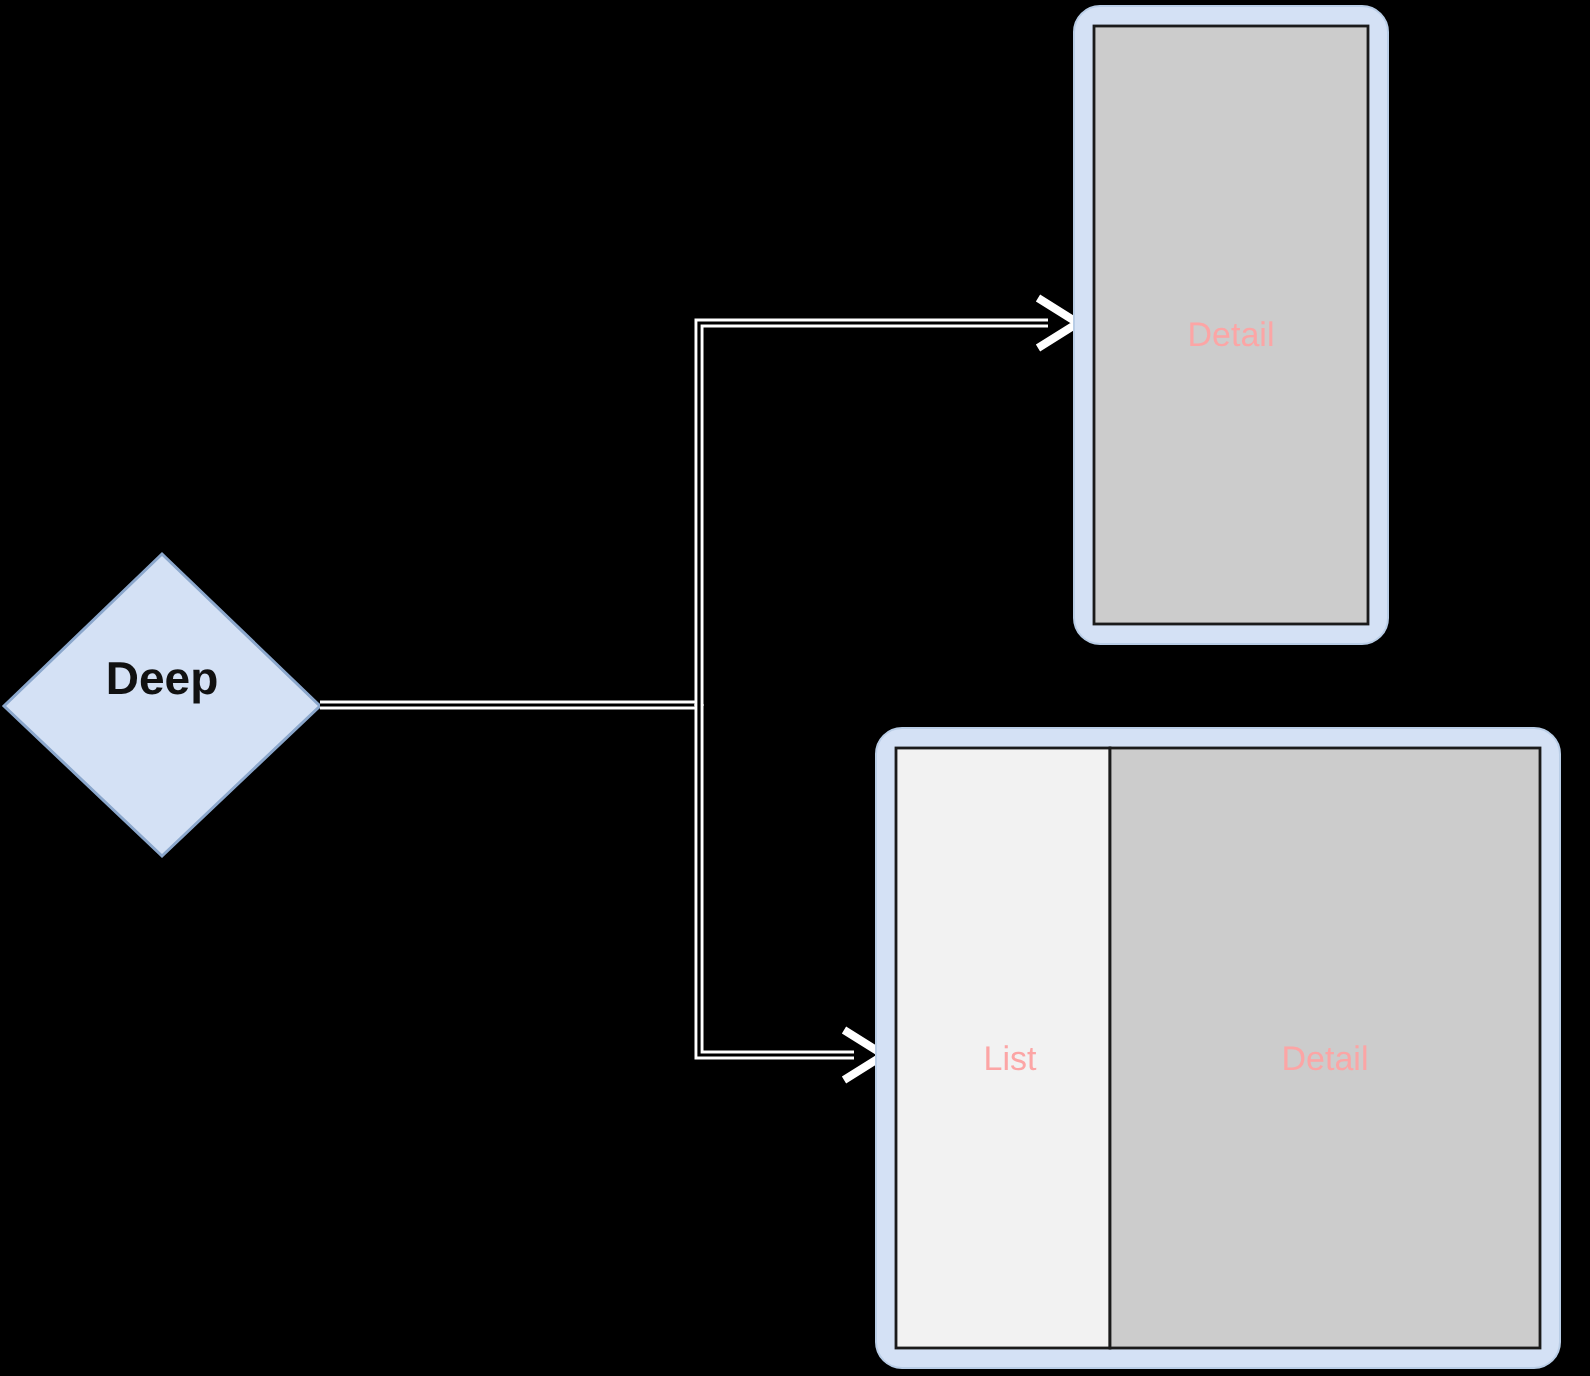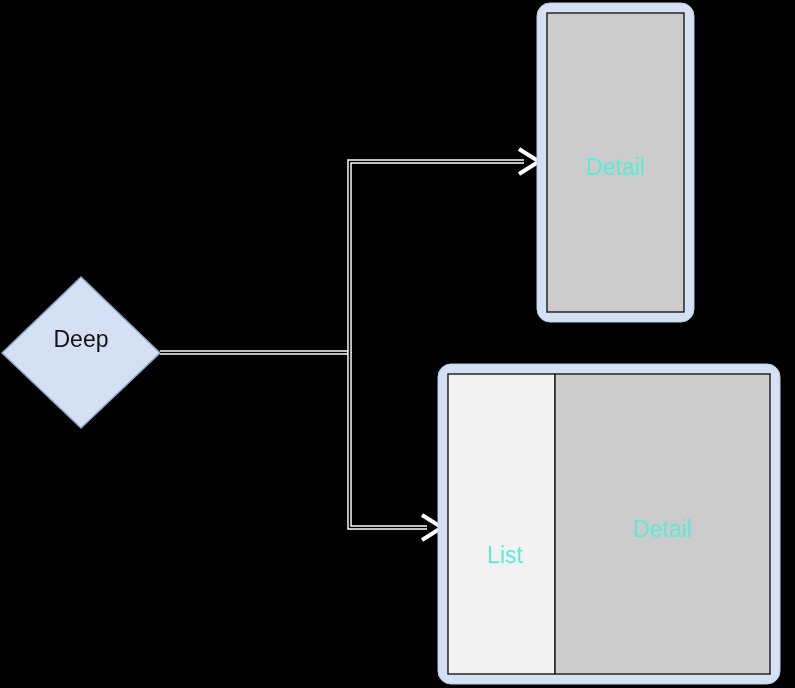--- a/index.html
+++ b/index.html
@@ -19,31 +19,32 @@
   }
   .svg-layer {
     position: absolute;
     left: 0;
     top: 0;
     width: 795px;
     height: 688px;
   }
   .label {
     position: absolute;
-    color: #5eead4;
-    font-size: 23px;
+    color: #fca5a5;
+    font-size: 17px;
     line-height: 29px;
     text-align: center;
     white-space: pre;
     pointer-events: none;
   }
   .label-diamond {
     color: #111111;
     font-size: 23px;
     line-height: 27px;
+    font-weight: bold;
   }
 </style>
 </head>
 <body>
 
 <div id="canvas">
 
   <svg class="svg-layer" viewBox="0 0 795 688" xmlns="http://www.w3.org/2000/svg">
 
     <g>
@@ -79,17 +80,17 @@
       <rect x="438" y="364" width="342" height="320" rx="13" ry="13" fill="#d4e1f5" stroke="#b9cde6" stroke-width="1"></rect>
       <rect x="448" y="374" width="107" height="300" fill="#f2f2f2" stroke="#1a1a1a" stroke-width="1.4"></rect>
       <rect x="555" y="374" width="215" height="300" fill="#cccccc" stroke="#1a1a1a" stroke-width="1.4"></rect>
     </g>
   </svg>
 
   <div class="label label-diamond" style="left:2px; top:326px; width:158px;">Deep</div>
 
   <div class="label" style="left:547px; top:153px; width:137px;">Detail</div>
 
-  <div class="label" style="left:448px; top:541px; width:114px;">List</div>
+  <div class="label" style="left:448px; top:515px; width:114px;">List</div>
 
   <div class="label" style="left:555px; top:515px; width:215px;">Detail</div>
 
 </div>
 
 </body></html>

